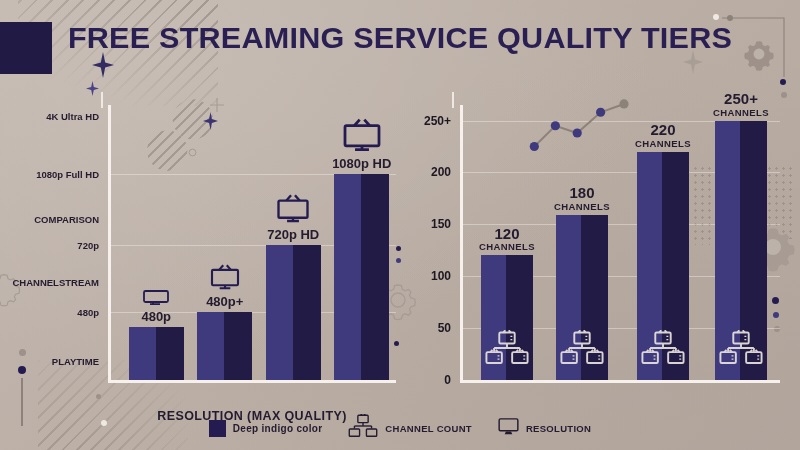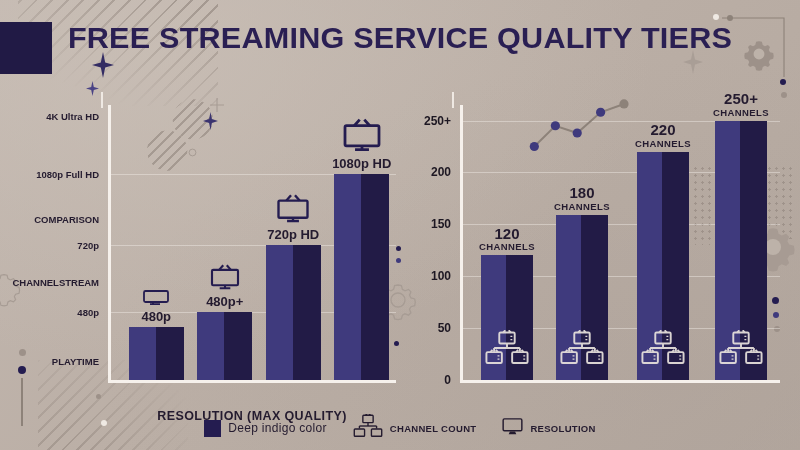--- a/index.html
+++ b/index.html
@@ -127,21 +127,21 @@
     bottom:10px;opacity:.92;
   }
 
   .legend{
     position:absolute;left:0;right:0;bottom:8px;
     display:flex;align-items:center;justify-content:center;gap:26px;
   }
   .legend-item{display:flex;align-items:center;gap:7px;}
   .legend-swatch{width:17px;height:17px;background:#241c50;}
   .legend-label{font-size:9.5px;font-weight:700;color:#241b2f;letter-spacing:.3px;}
-  .legend-label.mixed{font-weight:400;font-size:12px;}
+  .legend-label.mixed{font-weight:700;font-size:10px;}
 </style>
 </head>
 <body>
 
 <div id="infographic">
 
   <div class="deco hatch-tl"></div>
   <div class="deco hatch-bl"></div>
   <div class="deco hatch-blob"></div>
   <div class="deco sq-navy"></div>

